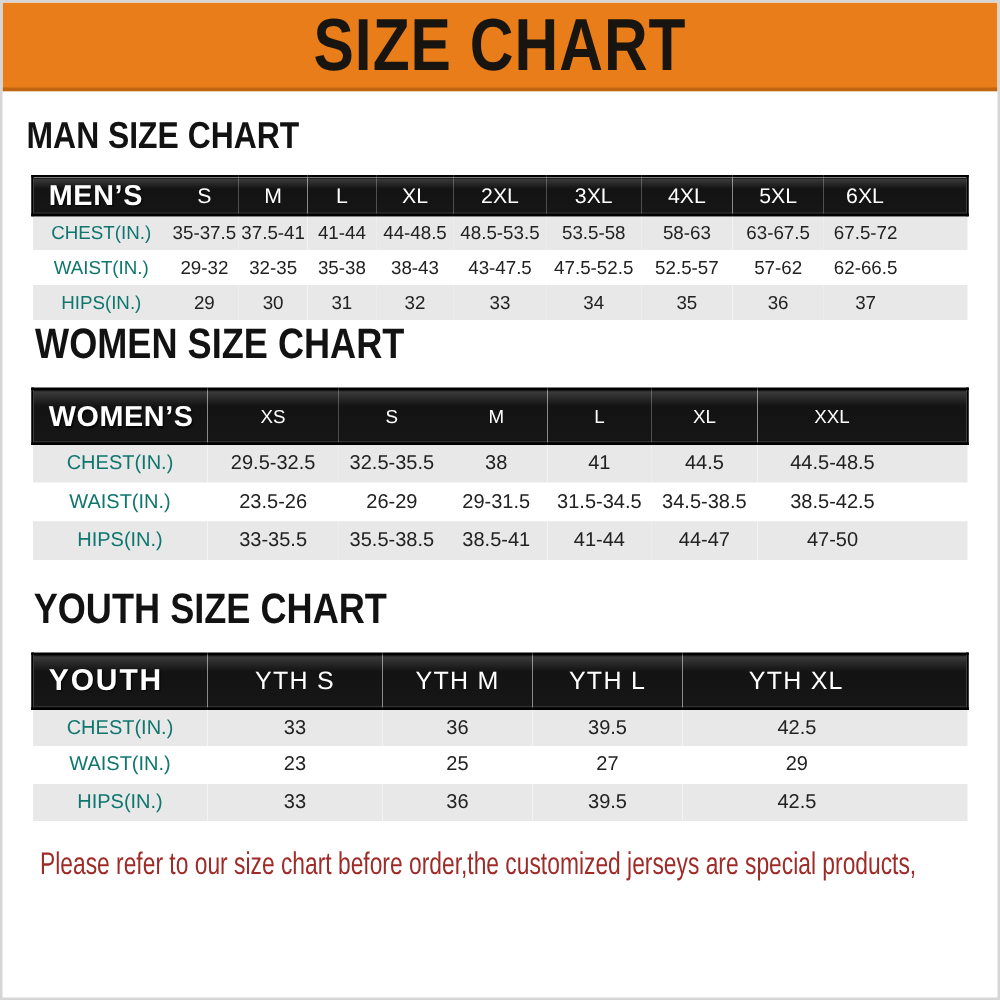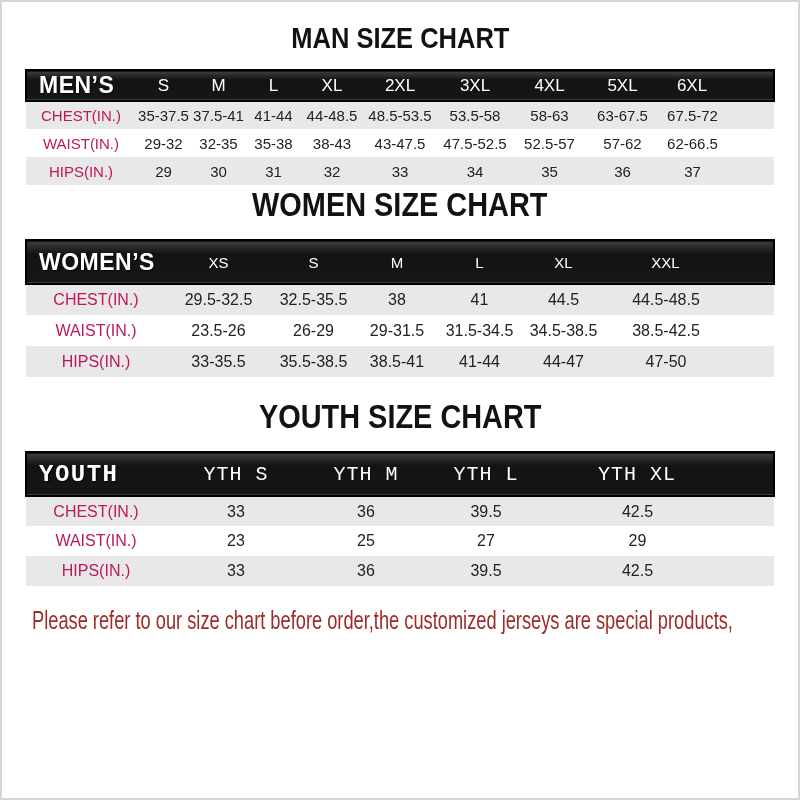--- a/index.html
+++ b/index.html
@@ -31,21 +31,21 @@
     font-weight: 700;
     letter-spacing: 1px;
     color: #181410;
     line-height: 69px;
     transform: scaleX(0.82);
     transform-origin: 50% 50%;
     white-space: nowrap;
   }
 
   
-  .section-title { text-align: center; }
+  .section-title { text-align: left; }
   .section-title span {
     display: inline-block;
     font-weight: 700;
     color: #121212;
     transform: scaleX(0.85);
     transform-origin: 50% 50%;
     white-space: nowrap;
     letter-spacing: 0px;
   }
   .title-men    { margin-top: 19px; }
@@ -79,35 +79,35 @@
   .tbl th:first-child {
     text-align: left;
     font-weight: 700;
     letter-spacing: 0.5px;
     text-shadow: 1px 1px 1px rgba(0,0,0,0.8);
     margin-left: 31px;
   }
   .tbl tbody tr:nth-child(odd)  { background: var(--gray, #e8e8e8); }
   .tbl tbody tr:nth-child(even) { background: #ffffff; }
   .tbl td { color: #222; }
-  .tbl td:first-child { color: #be185d; }
+  .tbl td:first-child { color: #0f766e; }
 
   .tbl-men th  { height: 31px; font-size: 17px; }
   .tbl-men th:first-child { font-size: 23px; padding-left: 12px; }
   .tbl-men td  { height: 28px; font-size: 15px; }
   .tbl-men th:last-child, .tbl-men td:last-child { padding-right: 48px; }
 
   .tbl-women { margin-top: 15px; }
   .tbl-women th { height: 44px; font-size: 15px; }
   .tbl-women th:first-child { font-size: 23px; padding-left: 12px; }
   .tbl-women td { height: 31px; font-size: 16px; }
   .tbl-women th:last-child, .tbl-women td:last-child { padding-right: 48px; }
 
   .tbl-youth { margin-top: 15px; }
-  .tbl-youth th { height: 44px; font-size: 20px; letter-spacing: 1px; font-family: Liberation Mono, monospace; }
+  .tbl-youth th { height: 44px; font-size: 20px; letter-spacing: 1px; }
   .tbl-youth th:first-child { font-size: 24px; padding-left: 12px; letter-spacing: 1.5px; }
   .tbl-youth td { height: 30px; font-size: 16px; }
   .tbl-youth th:last-child, .tbl-youth td:last-child { padding-right: 45px; }
 
   
   .footer-note {
     margin: 19px 0 0 30px;
     color: var(--red, #9e2b28);
   }
   .footer-note .line {
@@ -117,20 +117,23 @@
     transform: scaleX(0.73);
     transform-origin: 0 50%;
     letter-spacing: 0px;
   }
 </style>
 </head>
 <body>
 
 <div class="frame">
 
+  <div class="banner">
+    <span class="banner-text">SIZE CHART</span>
+  </div>
 
   <div class="section-title title-men">
     <span>MAN SIZE CHART</span>
   </div>
   <table class="tbl tbl-men">
       <colgroup>
         <col style="width: 110px;">
         <col style="width: 55px;">
         <col style="width: 55px;">
         <col style="width: 55px;">

